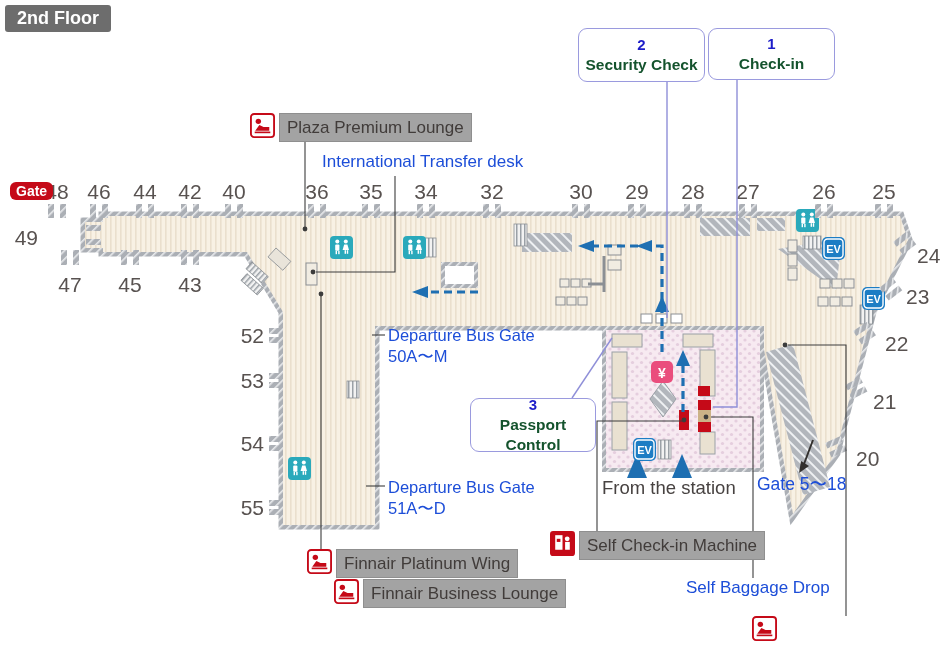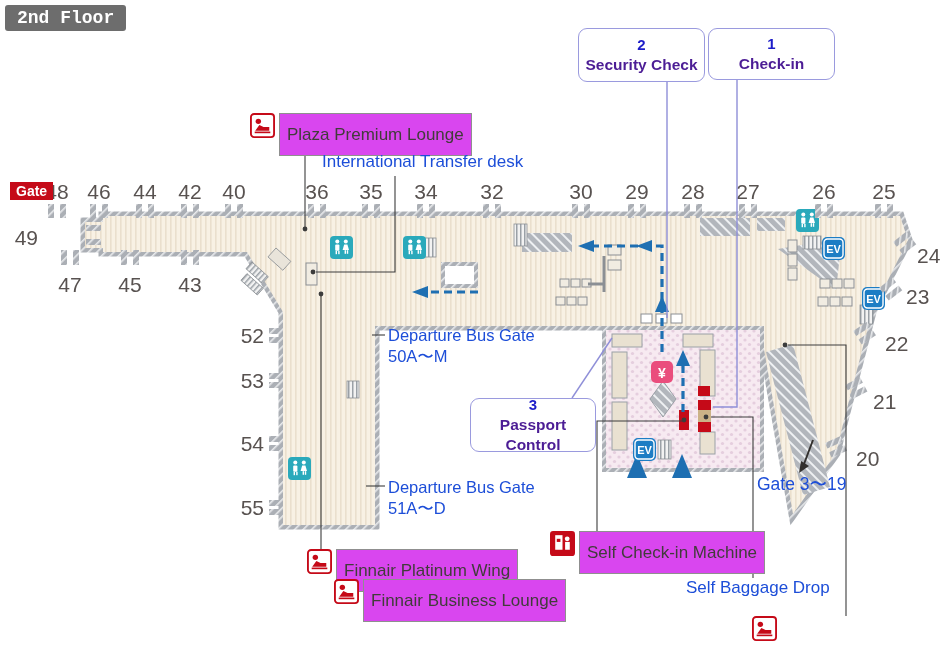--- a/index.html
+++ b/index.html
@@ -1,29 +1,29 @@
 <!DOCTYPE html>
 <html><head>
 <meta charset="utf-8">
 <style>
   html,body{margin:0;padding:0;background:#fff;font-family:"Liberation Sans",sans-serif;}
   #stage{position:relative;width:950px;height:650px;background:#fff;overflow:hidden;}
   #map-svg{position:absolute;left:0;top:0;z-index:1;}
   .gate-num{font-family:"Liberation Sans",sans-serif;font-size:21px;fill:#585250;}
   .overlay{position:absolute;z-index:3;}
-  #floor-badge{left:5px;top:5px;background:#6d6d6d;color:#fff;font-weight:bold;font-size:18px;padding:3px 12px;border-radius:3px;font-family:Liberation Mono, monospace;}
-  #gate-badge{left:10px;top:182px;background:#c50a18;color:#fff;font-weight:bold;font-size:14px;padding:1px 6px;border-radius:0;}
+  #floor-badge{left:5px;top:5px;background:#6d6d6d;color:#fff;font-weight:bold;font-size:18px;padding:3px 12px;border-radius:3px;}
+  #gate-badge{left:10px;top:182px;background:#c50a18;color:#fff;font-weight:bold;font-size:14px;padding:1px 6px;border-radius:6px;}
   .callout{border:1.5px solid #9a9ade;border-radius:9px;background:#fff;text-align:center;display:flex;flex-direction:column;justify-content:center;line-height:1.3;}
   .callout .num{color:#1c1cc8;font-weight:bold;font-size:15px;}
-  .callout .cap{color:#4c1d95;font-weight:bold;font-size:15.5px;}
+  .callout .cap{color:#14532d;font-weight:bold;font-size:15.5px;}
   #co-sec{left:578px;top:28px;width:125px;height:52px;}
   #co-chk{left:708px;top:28px;width:125px;height:50px;}
   #co-ppc{left:470px;top:398px;width:124px;height:52px;}
   .lbl-row{display:flex;align-items:flex-start;gap:4px;}
-  .boxed{border:1px solid #8f8f8f;background:#d946ef;padding:8px 7px;font-size:17px;color:#413c3a;height:25px;line-height:25px;white-space:nowrap;}
+  .boxed{border:1px solid #8f8f8f;background:#a3a3a3;padding:1px 7px;font-size:17px;color:#413c3a;height:25px;line-height:25px;white-space:nowrap;}
   .plain{font-size:17px;color:#1d4ed8;white-space:nowrap;}
   #lbl-plaza{left:250px;top:113px;}
   #lbl-platinum{left:307px;top:549px;}
   #lbl-business{left:307px;top:579px;margin-left:27px;}
   #lbl-flounge{left:752px;top:616px;}
   #lbl-selfcheck{left:550px;top:531px;border-radius:8px;}
   #lbl-intl{left:322px;top:152px;}
   #lbl-bus50{left:388px;top:325px;line-height:21px;font-size:16.5px;}
   #lbl-bus51{left:388px;top:477px;line-height:21px;font-size:16.5px;}
   #lbl-selfbag{left:686px;top:578px;}
@@ -379,21 +379,22 @@
     <rect width="24" height="24" rx="3" fill="#c50a18"></rect>
     <rect x="5" y="4" width="7" height="14" fill="#fff"></rect>
     <rect x="6.5" y="7.5" width="3.5" height="3" fill="#c50a18"></rect>
     <circle cx="16.5" cy="7.5" r="2.3" fill="#fff"></circle>
     <rect x="14.5" y="10.5" width="4.5" height="7.5" fill="#fff"></rect>
   </svg>
   <span class="boxed">Self Check-in Machine</span>
 </div>
 
 <div class="overlay plain" id="lbl-selfbag">Self Baggage Drop</div>
-<div class="overlay plain" id="lbl-gate519">Gate 3〜19</div>
+<div class="overlay" id="lbl-fromstation">From the station</div>
+<div class="overlay plain" id="lbl-gate519">Gate 5〜18</div>
 
 <div class="overlay lbl-row" id="lbl-flounge">
   <svg width="25" height="25" viewBox="0 0 24 24">
     <rect x="0.9" y="0.9" width="22.2" height="22.2" rx="3" fill="#fff" stroke="#c50a18" stroke-width="1.8"></rect>
     <circle cx="8" cy="8" r="2.6" fill="#c50a18"></circle>
     <polygon points="5,17 9,11.5 13,13.5 18.5,13.5 18.5,17" fill="#c50a18"></polygon>
     <rect x="4.5" y="17.8" width="15" height="1.6" fill="#c50a18"></rect>
   </svg>
 </div>
 

